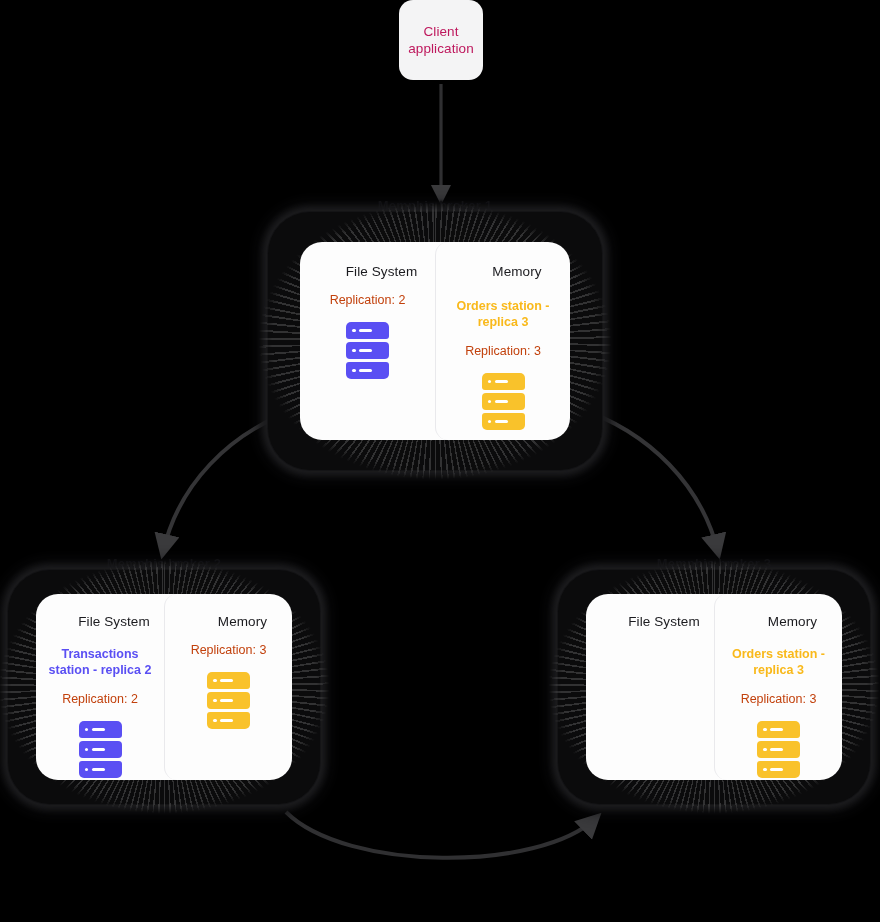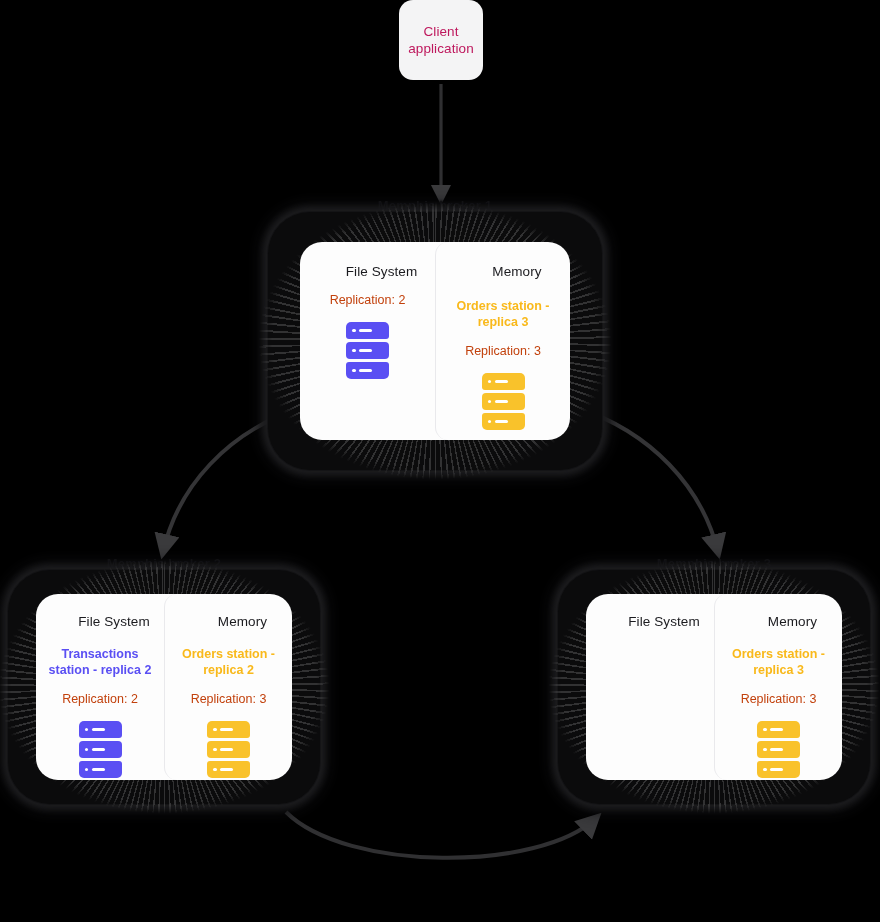--- a/index.html
+++ b/index.html
@@ -268,21 +268,20 @@
         <div class="replication">Replication: 2</div>
         <div class="rack purple">
           <div class="unit"></div>
             <div class="unit"></div>
             <div class="unit"></div>
         </div>
       </div>
 
       <div class="panel">
         <div class="panel-title">Memory</div>
-        <div class="station-name yellow">Orders station - replica 2</div>
         <div class="replication">Replication: 3</div>
         <div class="rack yellow">
           <div class="unit"></div>
             <div class="unit"></div>
             <div class="unit"></div>
         </div>
       </div>
 
     </div>
   </div>

